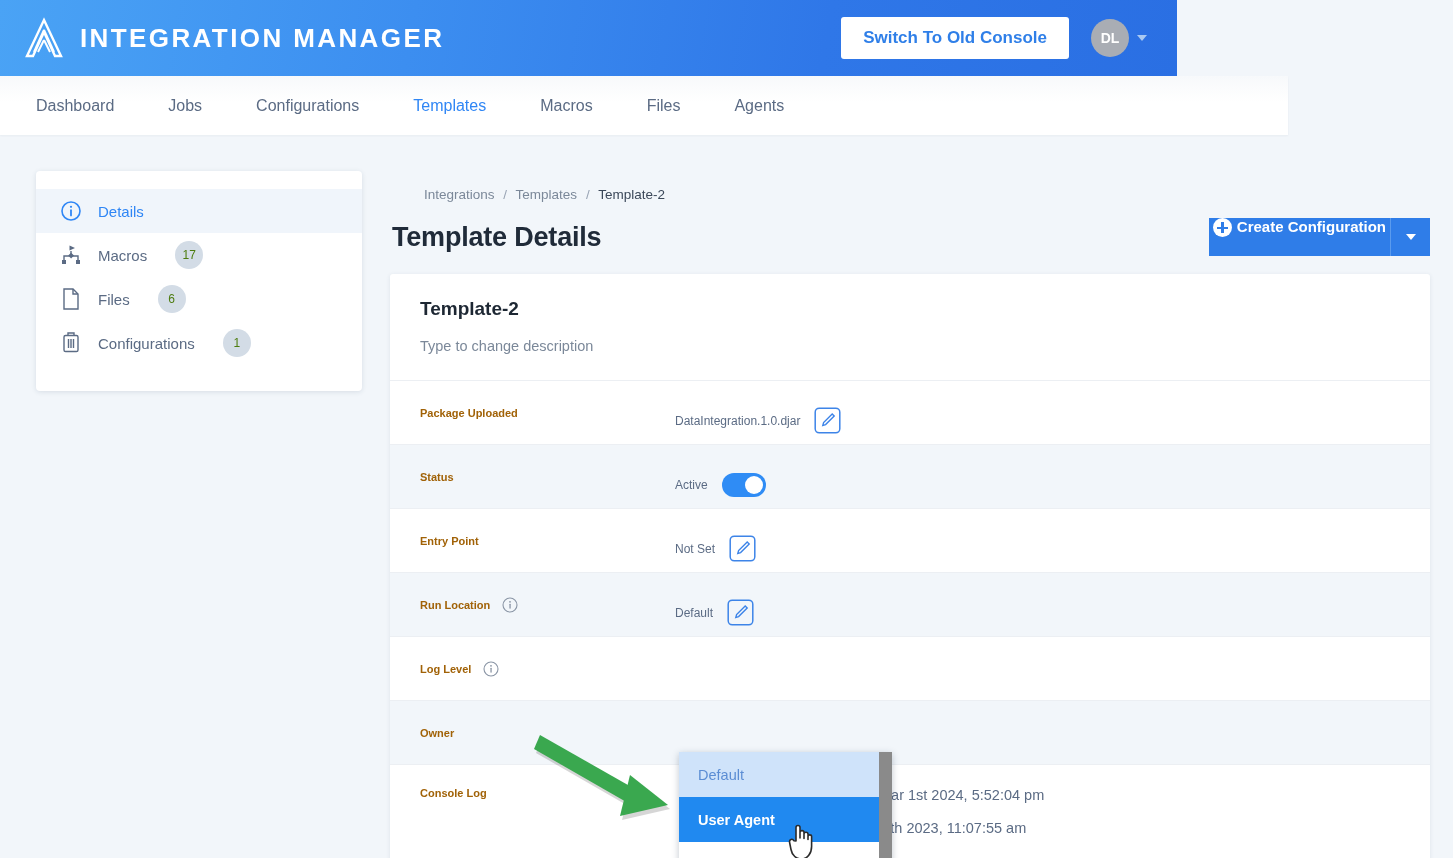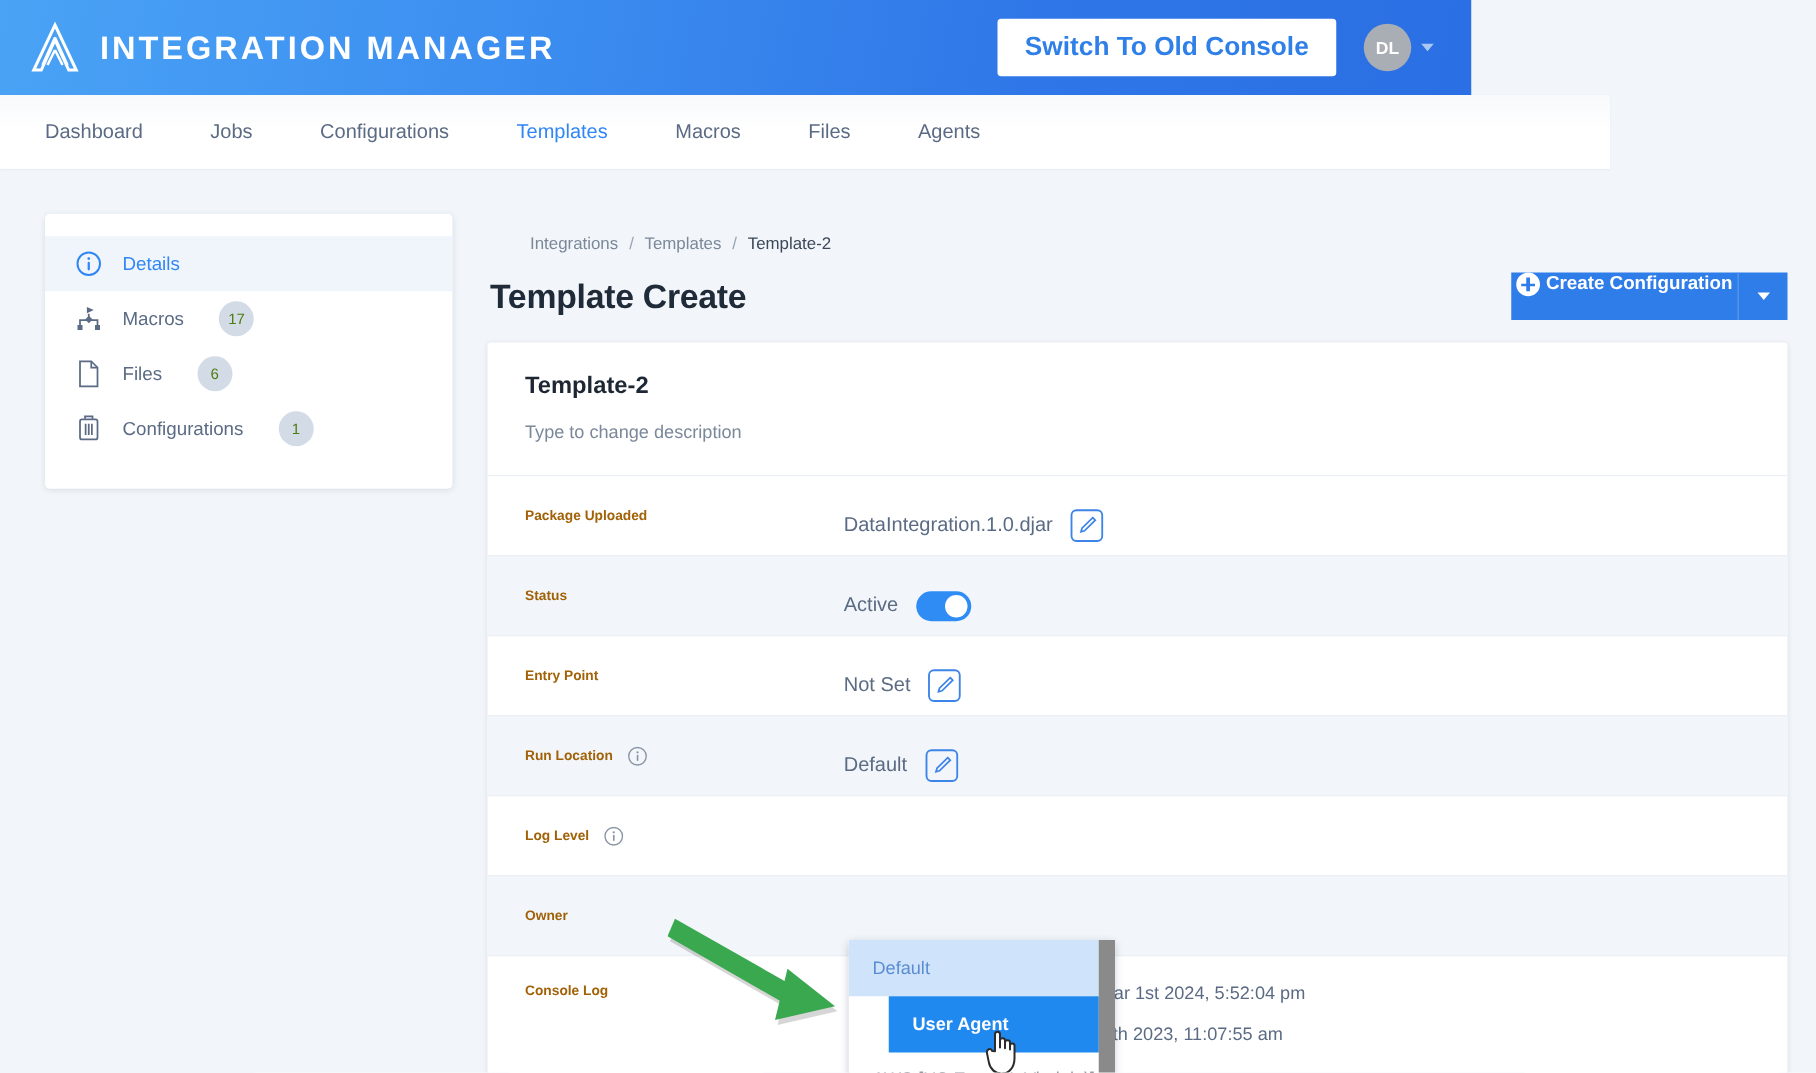--- a/index.html
+++ b/index.html
@@ -19,21 +19,21 @@
   }
   .brand { display: flex; align-items: center; gap: 16px; }
   .logo-mark { width: 40px; height: 42px; display: block; }
   .brand-title {
     color: #ffffff; font-size: 26px; font-weight: bold;
     letter-spacing: 2.4px;
   }
   .topbar-right { margin-left: auto; display: flex; align-items: center; gap: 22px; }
   .switch-console {
     background: #ffffff; color: #2f7fe8; border: none; border-radius: 3px;
-    font-size: 21px; font-weight: bold; font-family: "Liberation Sans", sans-serif;
+    font-size: 17px; font-weight: bold; font-family: "Liberation Sans", sans-serif;
     padding: 11px 22px; cursor: pointer; white-space: nowrap;
   }
   .avatar-wrap { display: flex; align-items: center; gap: 8px; }
   .avatar {
     width: 38px; height: 38px; border-radius: 50%;
     background: #a9adb4; color: #ffffff; font-size: 14px; font-weight: bold;
     display: flex; align-items: center; justify-content: center;
   }
   .caret-down {
     width: 0; height: 0; border-left: 5px solid transparent;
@@ -128,21 +128,21 @@
   .row {
     display: flex; align-items: center; height: 64px;
     border-top: 1px solid #eceff3; padding-left: 30px; position: relative;
   }
   .row.alt { background: #f2f6fa; }
   .row-label {
     font-size: 11px; font-weight: bold; color: #a16207;
     width: 255px; display: flex; align-items: center; gap: 12px; flex: 0 0 255px;
   }
   .row-value {
-    font-size: 16px; color: #5b6b84; display: flex; align-items: center; gap: 14px; margin-top: 16px;
+    font-size: 12px; color: #5b6b84; display: flex; align-items: center; gap: 14px; margin-top: 16px;
   }
   .info-icon { width: 16px; height: 16px; display: block; }
 
   .edit-icon { width: 27px; height: 27px; cursor: pointer; display: block; }
 
   .toggle {
     width: 44px; height: 24px; border-radius: 12px; background: #2f8cf5;
     position: relative; cursor: pointer; flex: 0 0 44px;
   }
   .toggle .knob {
@@ -157,21 +157,21 @@
     position: absolute; left: 679px; top: 617px; width: 213px;
     background: #ffffff; box-shadow: 0 2px 7px rgba(30,50,80,.28);
     z-index: 40; overflow: hidden;
   }
   .dd-option {
     height: 45px; display: flex; align-items: center; padding-left: 19px;
     font-size: 14.5px; color: #2d3947; cursor: pointer;
     border-bottom: 1px solid #e7ebf0; white-space: nowrap;
   }
   .dd-option.sel-light { background: #cfe3fa; color: #5b8dd4; border-bottom: none; }
-  .dd-option.sel-strong { background: #2089f0; color: #ffffff; font-weight: bold; border-bottom: none; margin-left: 32px; }
+  .dd-option.sel-strong { background: #2089f0; color: #ffffff; font-weight: bold; border-bottom: none; }
   .dd-scroll {
     position: absolute; right: 0; top: 0; width: 13px; height: 100%;
     background: #f2f2f2; z-index: 41;
   }
   .dd-thumb {
     position: absolute; right: 0; top: 0; width: 13px; height: 160px;
     background: #8a8a8a;
   }
 
   
@@ -275,21 +275,21 @@
 
       <div class="breadcrumb">
         <span class="crumb">Integrations</span>
         <span class="sep">/</span>
         <span class="crumb">Templates</span>
         <span class="sep">/</span>
         <span class="current">Template-2</span>
       </div>
 
       <div class="title-row">
-        <div class="page-title">Template Create</div>
+        <div class="page-title">Template Details</div>
         <div class="title-actions">
           <button class="btn-primary">
             <span class="plus-icon"></span>
             <span>Create Configuration</span>
           </button>
           <button class="btn-split">
             <span class="caret"></span>
           </button>
         </div>
       </div>

